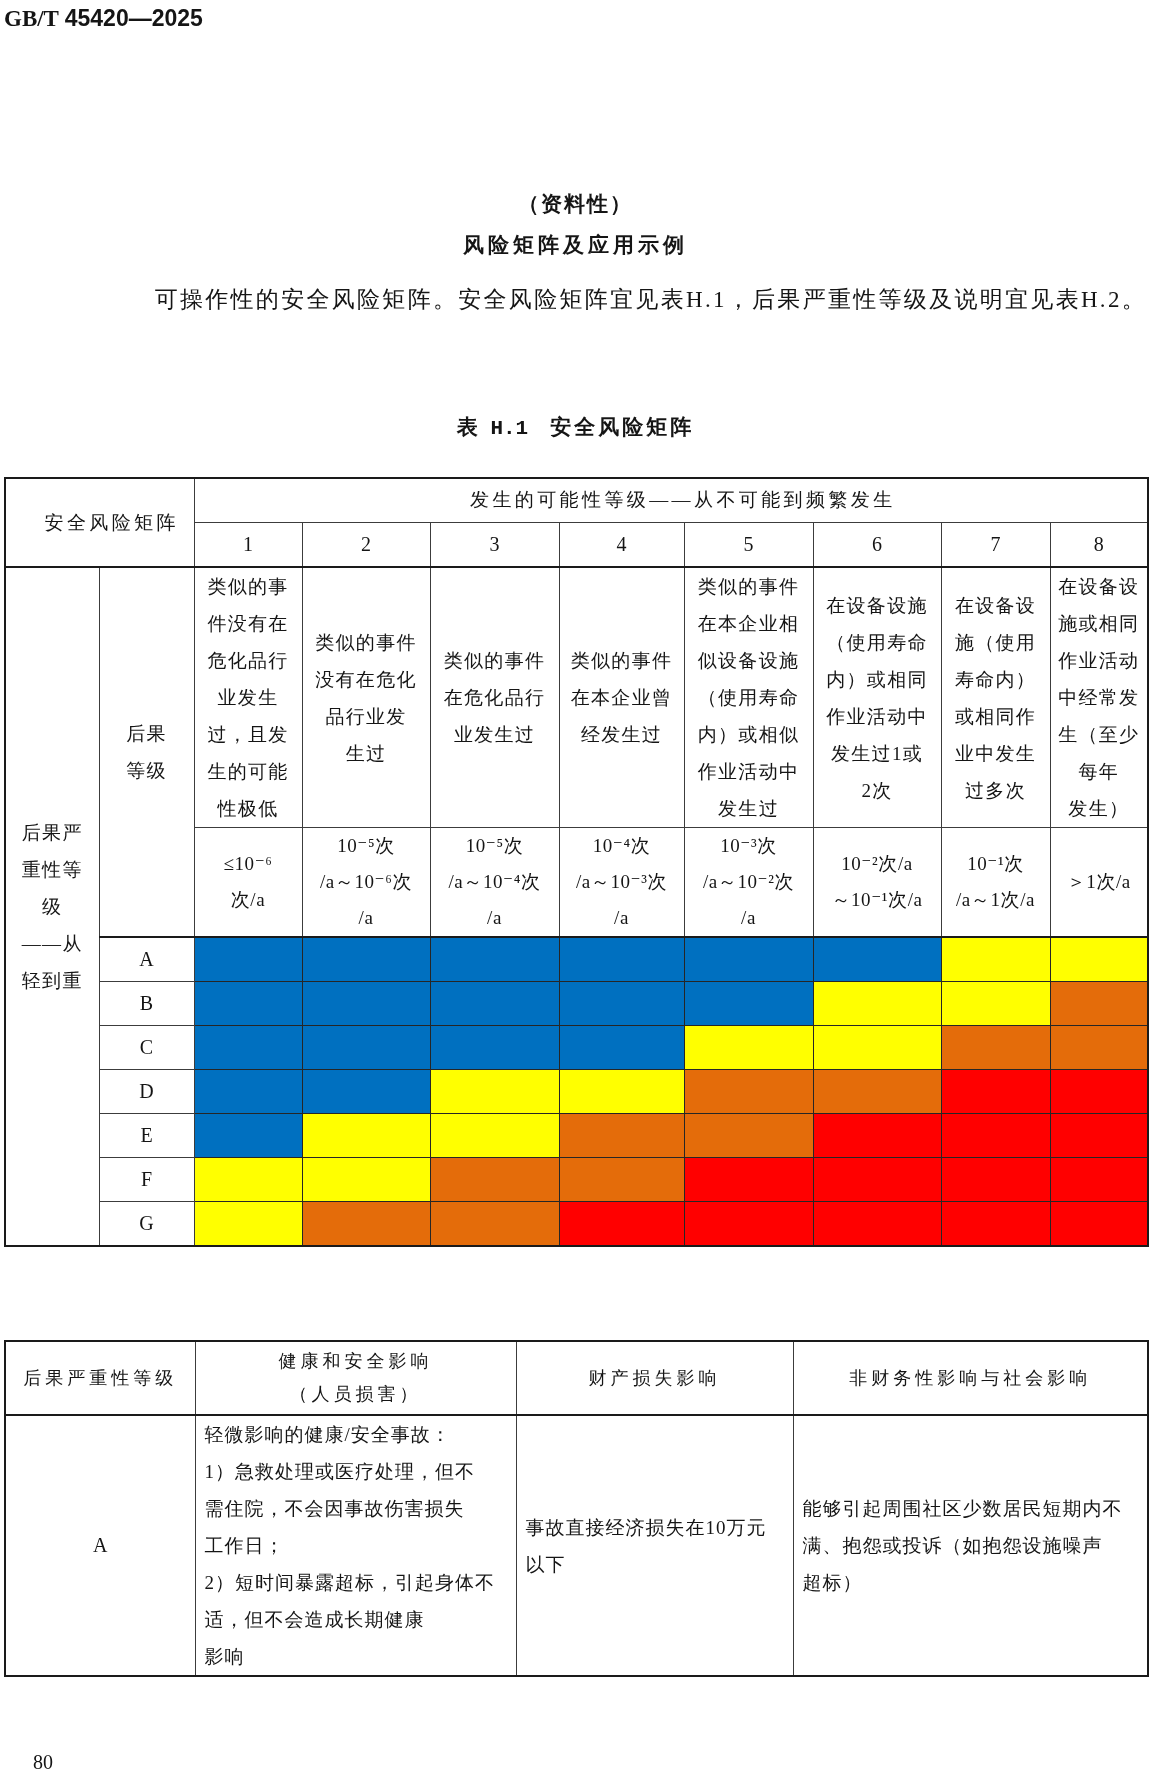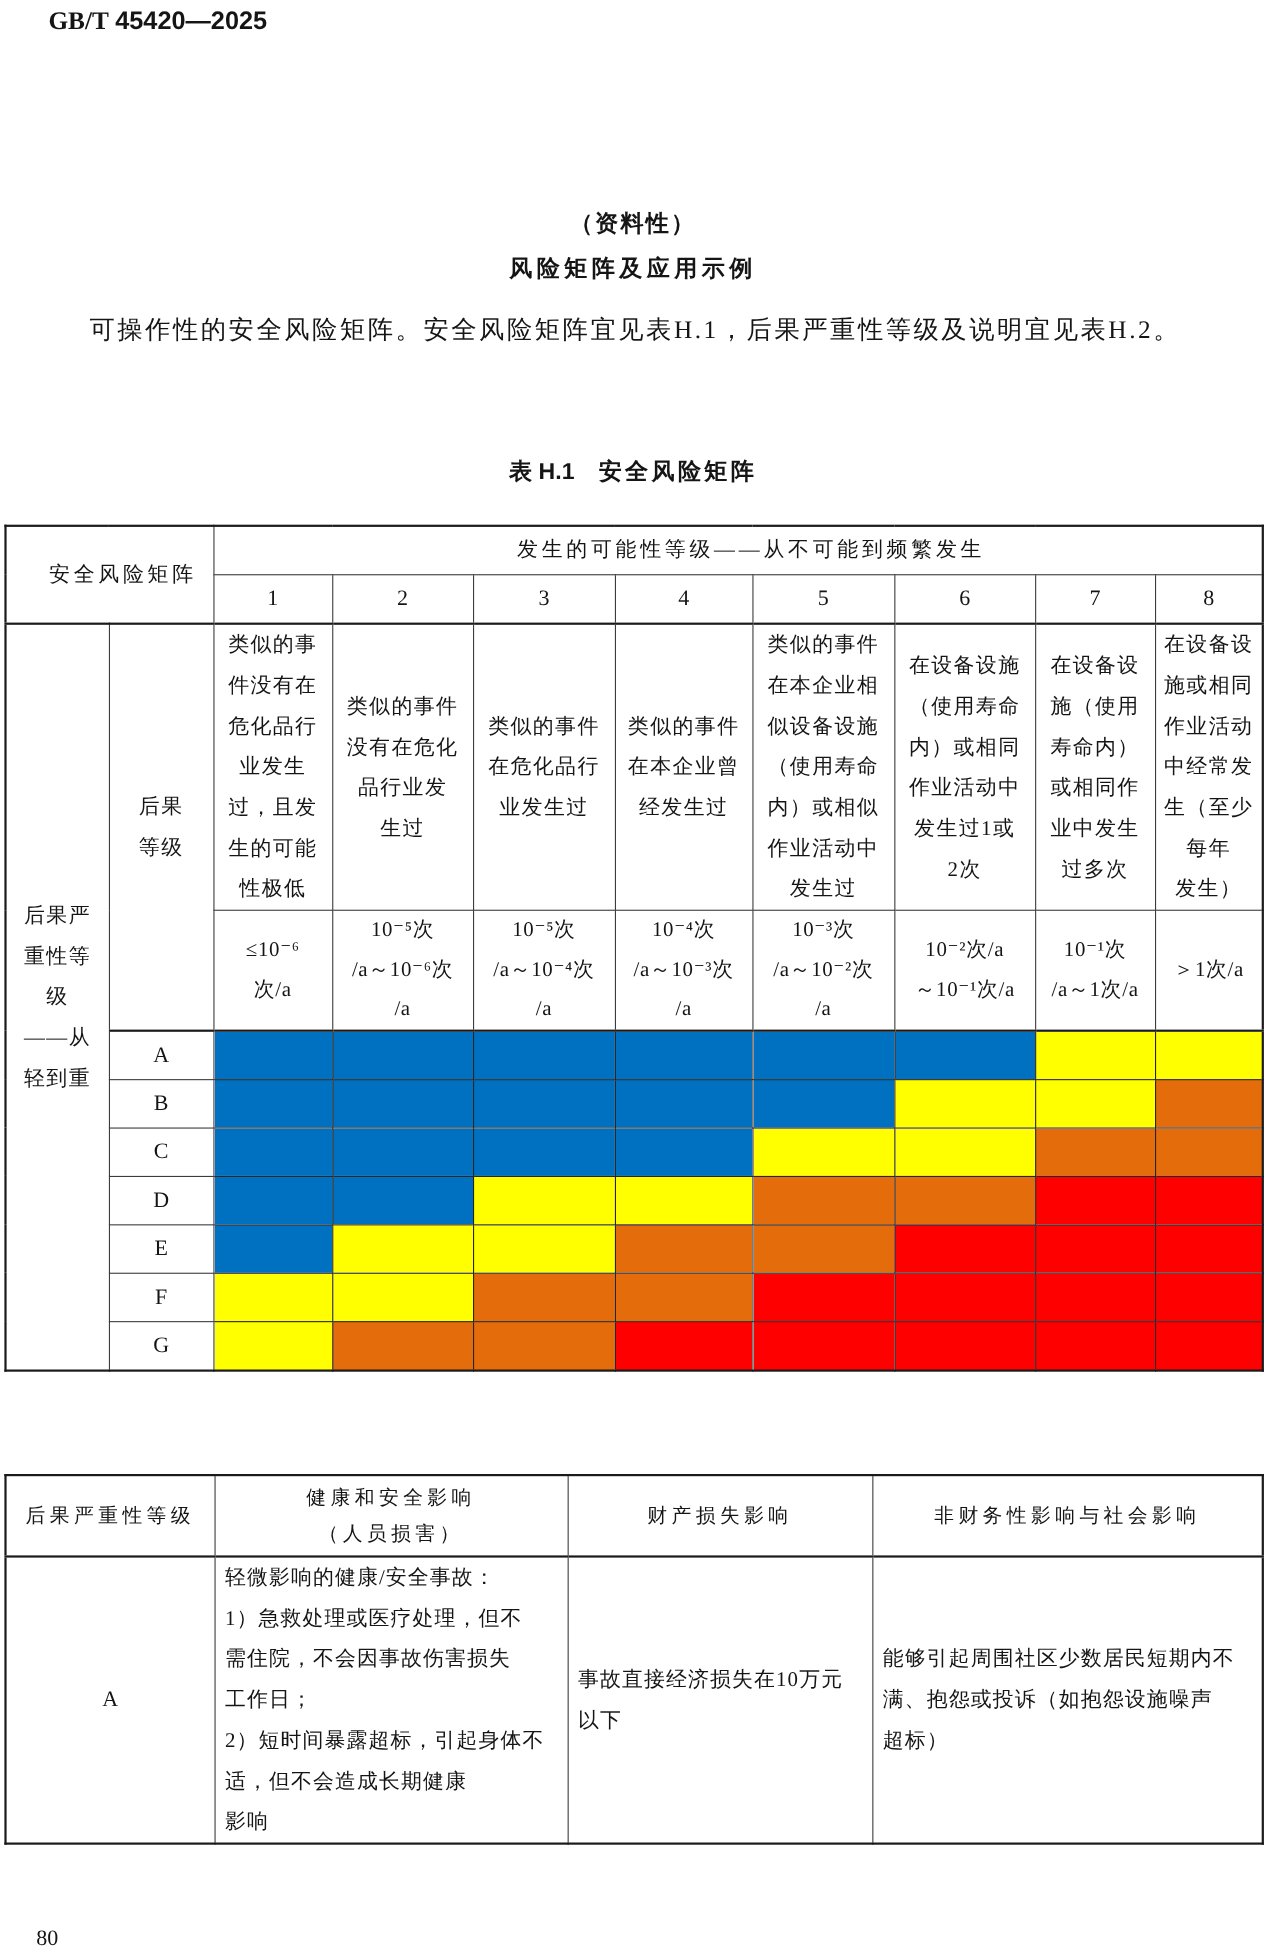--- a/index.html
+++ b/index.html
@@ -9,21 +9,21 @@
       height: 1777px;
       background: #ffffff;
       overflow: hidden;
       color: #151515;
       font-family: "Liberation Serif", "DejaVu Serif", serif;
     }
     .doc-code {
       position: absolute; left: 4px; top: 4px;
       font-size: 23px; line-height: 28px; white-space: nowrap;
     }
-    .doc-code .prefix { font-family: "Liberation Serif", serif; font-weight: bold; margin-left: 40px; }
+    .doc-code .prefix { font-family: "Liberation Serif", serif; font-weight: bold; }
     .doc-code .num { font-family: "Liberation Sans", sans-serif; font-weight: bold; }
 
     .center-title {
       position: absolute; left: 0; width: 1151px;
       text-align: center;
       font-family: "Liberation Sans", "DejaVu Sans", sans-serif;
       font-weight: bold;
       font-size: 21px; line-height: 30px;
       letter-spacing: 4px;
       white-space: nowrap;
@@ -33,23 +33,23 @@
     .annex-title { top: 230px; }
 
     .intro {
       position: absolute; left: 8px; top: 281px; width: 1139px;
       font-family: "Liberation Serif", "DejaVu Serif", serif;
       font-size: 23px; line-height: 37px;
     }
     .intro .line { width: 1139px; letter-spacing: 2px; }
     .intro .line.just { text-align: justify; text-align-last: justify; }
     .intro .line.first { padding-left: 44px; width: 1095px; }
-    .intro .line.last { letter-spacing: 2.3px; text-align: center; }
-
-    .caption { letter-spacing: 3px; }
+    .intro .line.last { letter-spacing: 2.3px; text-align: right; }
+
+    .caption { letter-spacing: 3px; font-family: Liberation Mono, monospace; }
     .caption .cap-no { margin-right: 22px; letter-spacing: 0; }
     .t1-caption { top: 414px; }
     .t2-caption { top: 1278px; }
 
     table.grid {
       position: absolute; left: 4px;
       width: 1143px;
       border-collapse: collapse;
       table-layout: fixed;
       border: 2px solid #1a1a1a;

